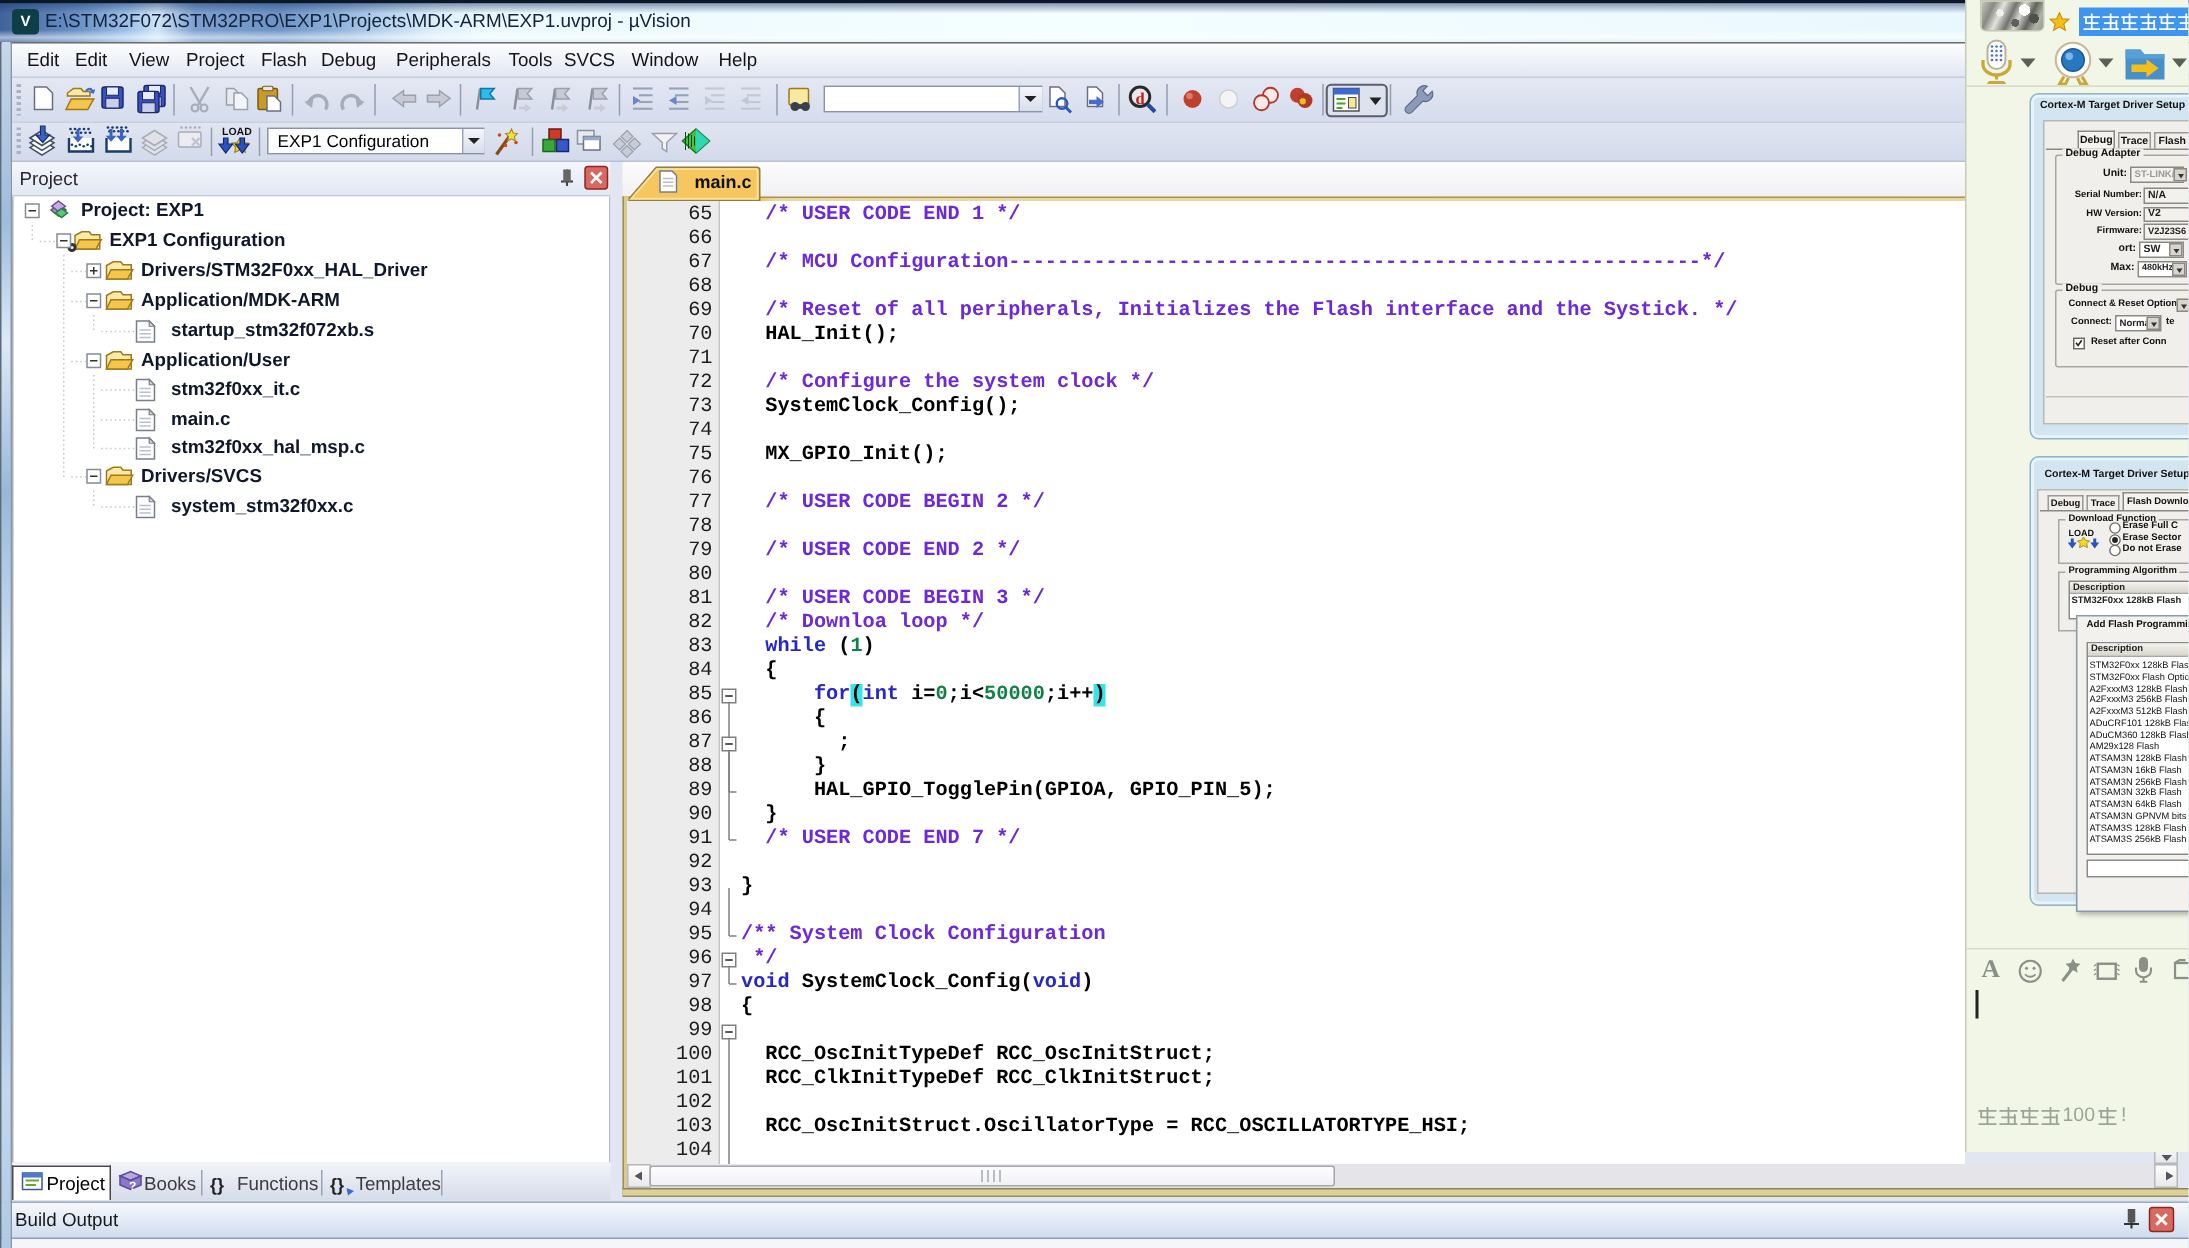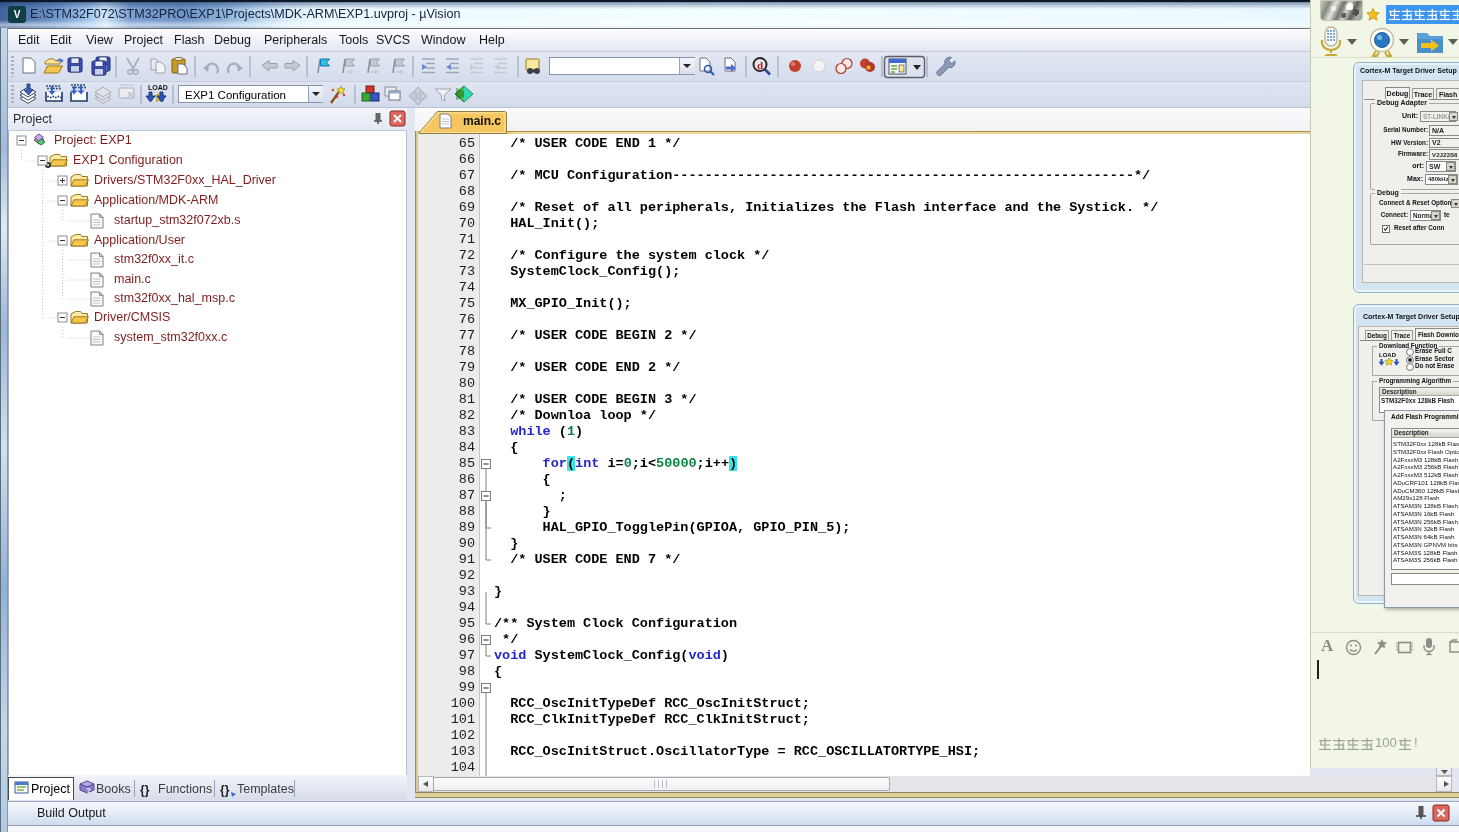--- a/index.html
+++ b/index.html
@@ -20,49 +20,49 @@
   #cfgcombo{left:178px;top:85px;width:145px;height:18px;background:#fff;border:1px solid #8a94a8;font-size:11.5px;color:#000;line-height:18px;padding-left:6px;box-sizing:border-box;}
   #cfgbtn{left:308px;top:86px;width:14px;height:16px;background:linear-gradient(180deg,#f4f6fa,#d8deeb);border-left:1px solid #9aa2b8;}
   #findcombo{left:549px;top:57px;width:146px;height:18px;background:#fff;border:1px solid #8a94a8;box-sizing:border-box;}
   #findbtn{left:679px;top:58px;width:15px;height:16px;background:linear-gradient(180deg,#f4f6fa,#d8deeb);border-left:1px solid #9aa2b8;}
   .combarrow{width:0;height:0;border-left:4px solid transparent;border-right:4px solid transparent;border-top:4px solid #222;position:absolute;}
   
   #lpanel{left:0;top:108px;width:407px;height:692px;background:#dde2ee;}
   #lpanelhdr{left:0;top:108px;width:407px;height:23px;background:linear-gradient(180deg,#f4f6fb,#e2e8f4);border-bottom:1px solid #c2c9da;box-sizing:border-box;}
   #lpanelhdr span{position:absolute;left:13px;top:4px;font-size:12.5px;color:#2a2a2a;}
   #treebox{left:8px;top:131px;width:399px;height:644px;background:#fff;border-left:1px solid #a8aebc;border-right:1px solid #b8beca;box-sizing:border-box;}
-  .trow{position:absolute;font-size:12.5px;color:#7f1d1d;white-space:pre;}
+  .trow{position:absolute;font-size:12.5px;color:#0f172a;white-space:pre;font-weight:bold;}
   
   #btabs{left:0;top:775px;width:415px;height:25px;background:linear-gradient(180deg,#f2f4f9,#d7dcea);}
   #ptab{left:8px;top:777px;width:66px;height:23px;background:#fff;border:1px solid #4a4a4a;border-bottom:none;box-sizing:border-box;}
   .btabtxt{position:absolute;top:782px;font-size:12.5px;color:#3c3c3c;}
   .btsep{position:absolute;top:780px;width:1px;height:17px;background:#9aa2b8;}
   
   #edframe{left:407px;top:108px;width:1052px;height:692px;background:#e2e6f0;}
   #edtabbar{left:415px;top:108px;width:1044px;height:23px;background:linear-gradient(180deg,#fcfcfd,#f1f1f4);}
   #edtabline{left:415px;top:131px;width:1044px;height:4.5px;background:linear-gradient(90deg,#f2c65f 0px,#f2c65f 92px,#ead9a2 102px,#e7d79e 100%);border-top:1px solid #b09247;border-bottom:1.5px solid #8a8254;box-sizing:border-box;}
   #edlborder{left:415px;top:131px;width:3.5px;height:666px;background:#d9cb8d;border-left:1px solid #98905e;box-sizing:border-box;}
   #edbborder{left:415px;top:792px;width:1044px;height:6px;background:#dcd09b;border-top:1px solid #8b855e;border-bottom:1px solid #98905e;box-sizing:border-box;}
   #maintab{left:415px;top:110px;width:95px;height:24px;}
   #maintab b{position:absolute;left:48px;top:4px;font-size:12px;color:#111;}
   #edbg{left:418px;top:134px;width:892px;height:642px;background:#fff;}
   #gutter{left:418px;top:134px;width:62px;height:642px;background:#ececec;border-right:1px solid #c6c6c6;box-sizing:border-box;}
   #linenums{left:418px;top:136px;width:57px;font:13.5px/16px "Liberation Mono",monospace;color:#1c1c1c;text-align:right;white-space:pre;}
   #code{left:494px;top:136px;font:bold 13.5px/16px "Liberation Mono",monospace;color:#000;white-space:pre;}
-  #code .c{color:#000000;text-align:right;} 
+  #code .c{color:#6d28d9;text-align:right;} 
   #code .k{color:#2626c9;} 
   #code .n{color:#0f8147;} 
   #code .hl{background:#35e5e9;}
   
   #hscroll{left:418px;top:776px;width:1034px;height:16px;background:#e4e4e9;}
   .sbtn{position:absolute;width:16px;height:16px;background:linear-gradient(180deg,#fdfdfd,#e8e8ea);border:1px solid #b9b9bd;box-sizing:border-box;}
   #hthumb{left:433px;top:777px;width:457px;height:14px;background:linear-gradient(180deg,#fdfdfe,#f1f1f4);border:1px solid #a6a6ac;border-radius:2px;box-sizing:border-box;}
   
   #buildbar{left:0;top:801px;width:1459px;height:25px;background:linear-gradient(180deg,#f6f9fd,#cfdcee);border-top:1px solid #9eabc2;border-bottom:1px solid #8e9cb5;box-sizing:border-box;}
-  #buildbar span{position:absolute;left:10px;top:4px;font-size:12.5px;color:#1a1a1a;margin-left:27px;}
+  #buildbar span{position:absolute;left:10px;top:4px;font-size:12.5px;color:#1a1a1a;}
   #below{left:0;top:826px;width:1459px;height:6px;background:#f4f6fa;}
   
   #ledge{left:0;top:28px;width:8px;height:804px;background:linear-gradient(180deg,#c6d8ea,#9dbcdb 120px,#dceaf6 200px,#98b8d8 300px,#cfe2f2 420px,#8fb2d4 560px,#c2d8ec 700px,#aac6e0 832px);border-left:1px solid #5a6a7a;border-right:1px solid #8a97a8;box-sizing:border-box;}
   
   #chat{left:1310px;top:0;width:149px;height:768px;background:#f2f6e7;border-left:1px solid #c4cbb6;box-sizing:border-box;}
   #chatsep1{left:1311px;top:57px;width:148px;height:1px;background:#d9ddc9;}
 </style>
 </head>
 <body>
 <div id="root">
@@ -386,21 +386,21 @@
       </svg>
       <span class="trow" style="left:54px;top:133px">Project: EXP1</span>
       <span class="trow" style="left:73px;top:153px">EXP1 Configuration</span>
       <span class="trow" style="left:94px;top:173px">Drivers/STM32F0xx_HAL_Driver</span>
       <span class="trow" style="left:94px;top:193px">Application/MDK-ARM</span>
       <span class="trow" style="left:114px;top:213px">startup_stm32f072xb.s</span>
       <span class="trow" style="left:94px;top:233px">Application/User</span>
       <span class="trow" style="left:114px;top:252px">stm32f0xx_it.c</span>
       <span class="trow" style="left:114px;top:272px">main.c</span>
       <span class="trow" style="left:114px;top:291px">stm32f0xx_hal_msp.c</span>
-      <span class="trow" style="left:94px;top:310px">Driver/CMSIS</span>
+      <span class="trow" style="left:94px;top:310px">Drivers/SVCS</span>
       <span class="trow" style="left:114px;top:330px">system_stm32f0xx.c</span>
     </div>
 
   <div id="btabs" class="abs"></div>
   <div id="ptab" class="abs"></div>
   <span class="btabtxt" style="left:31px;color:#000">Project</span>
   <span class="btabtxt" style="left:96px">Books</span>
   <div class="btsep" style="left:134px"></div>
   <span class="btabtxt" style="left:158px">Functions</span>
   <div class="btsep" style="left:214px"></div>

